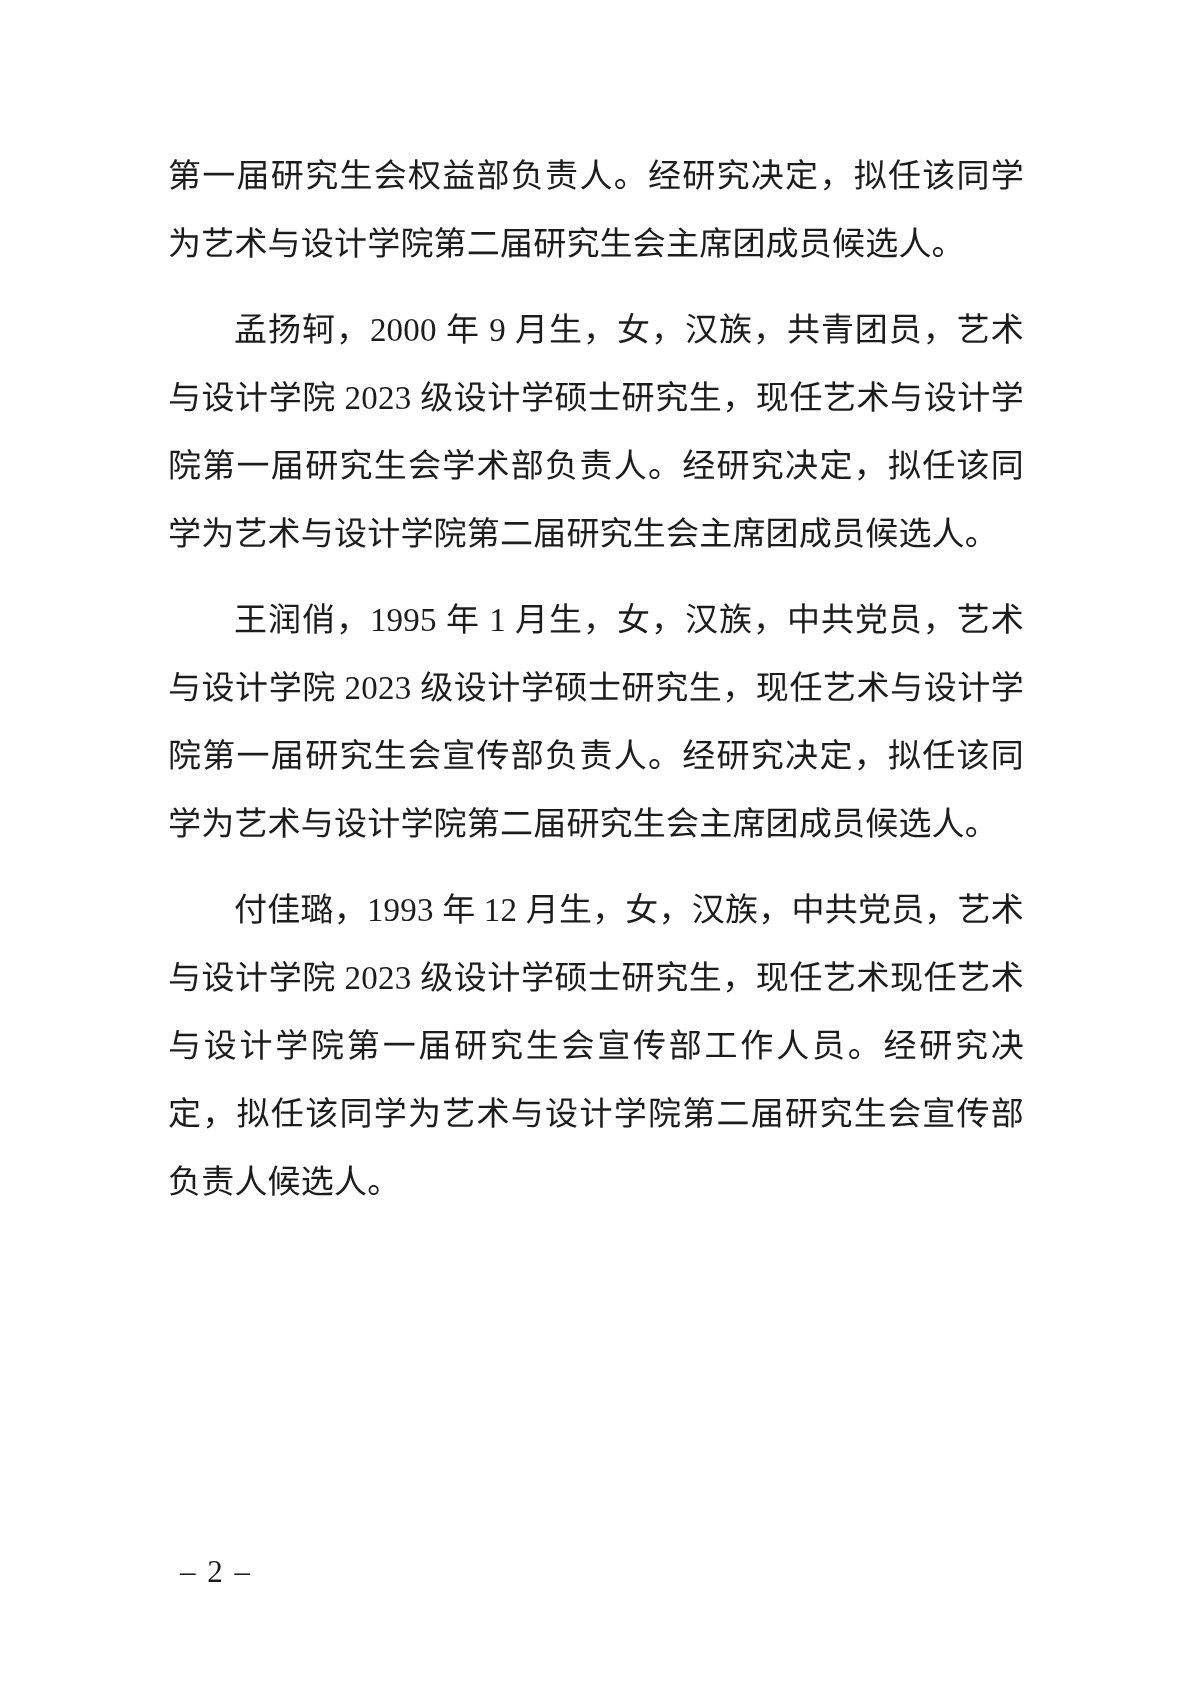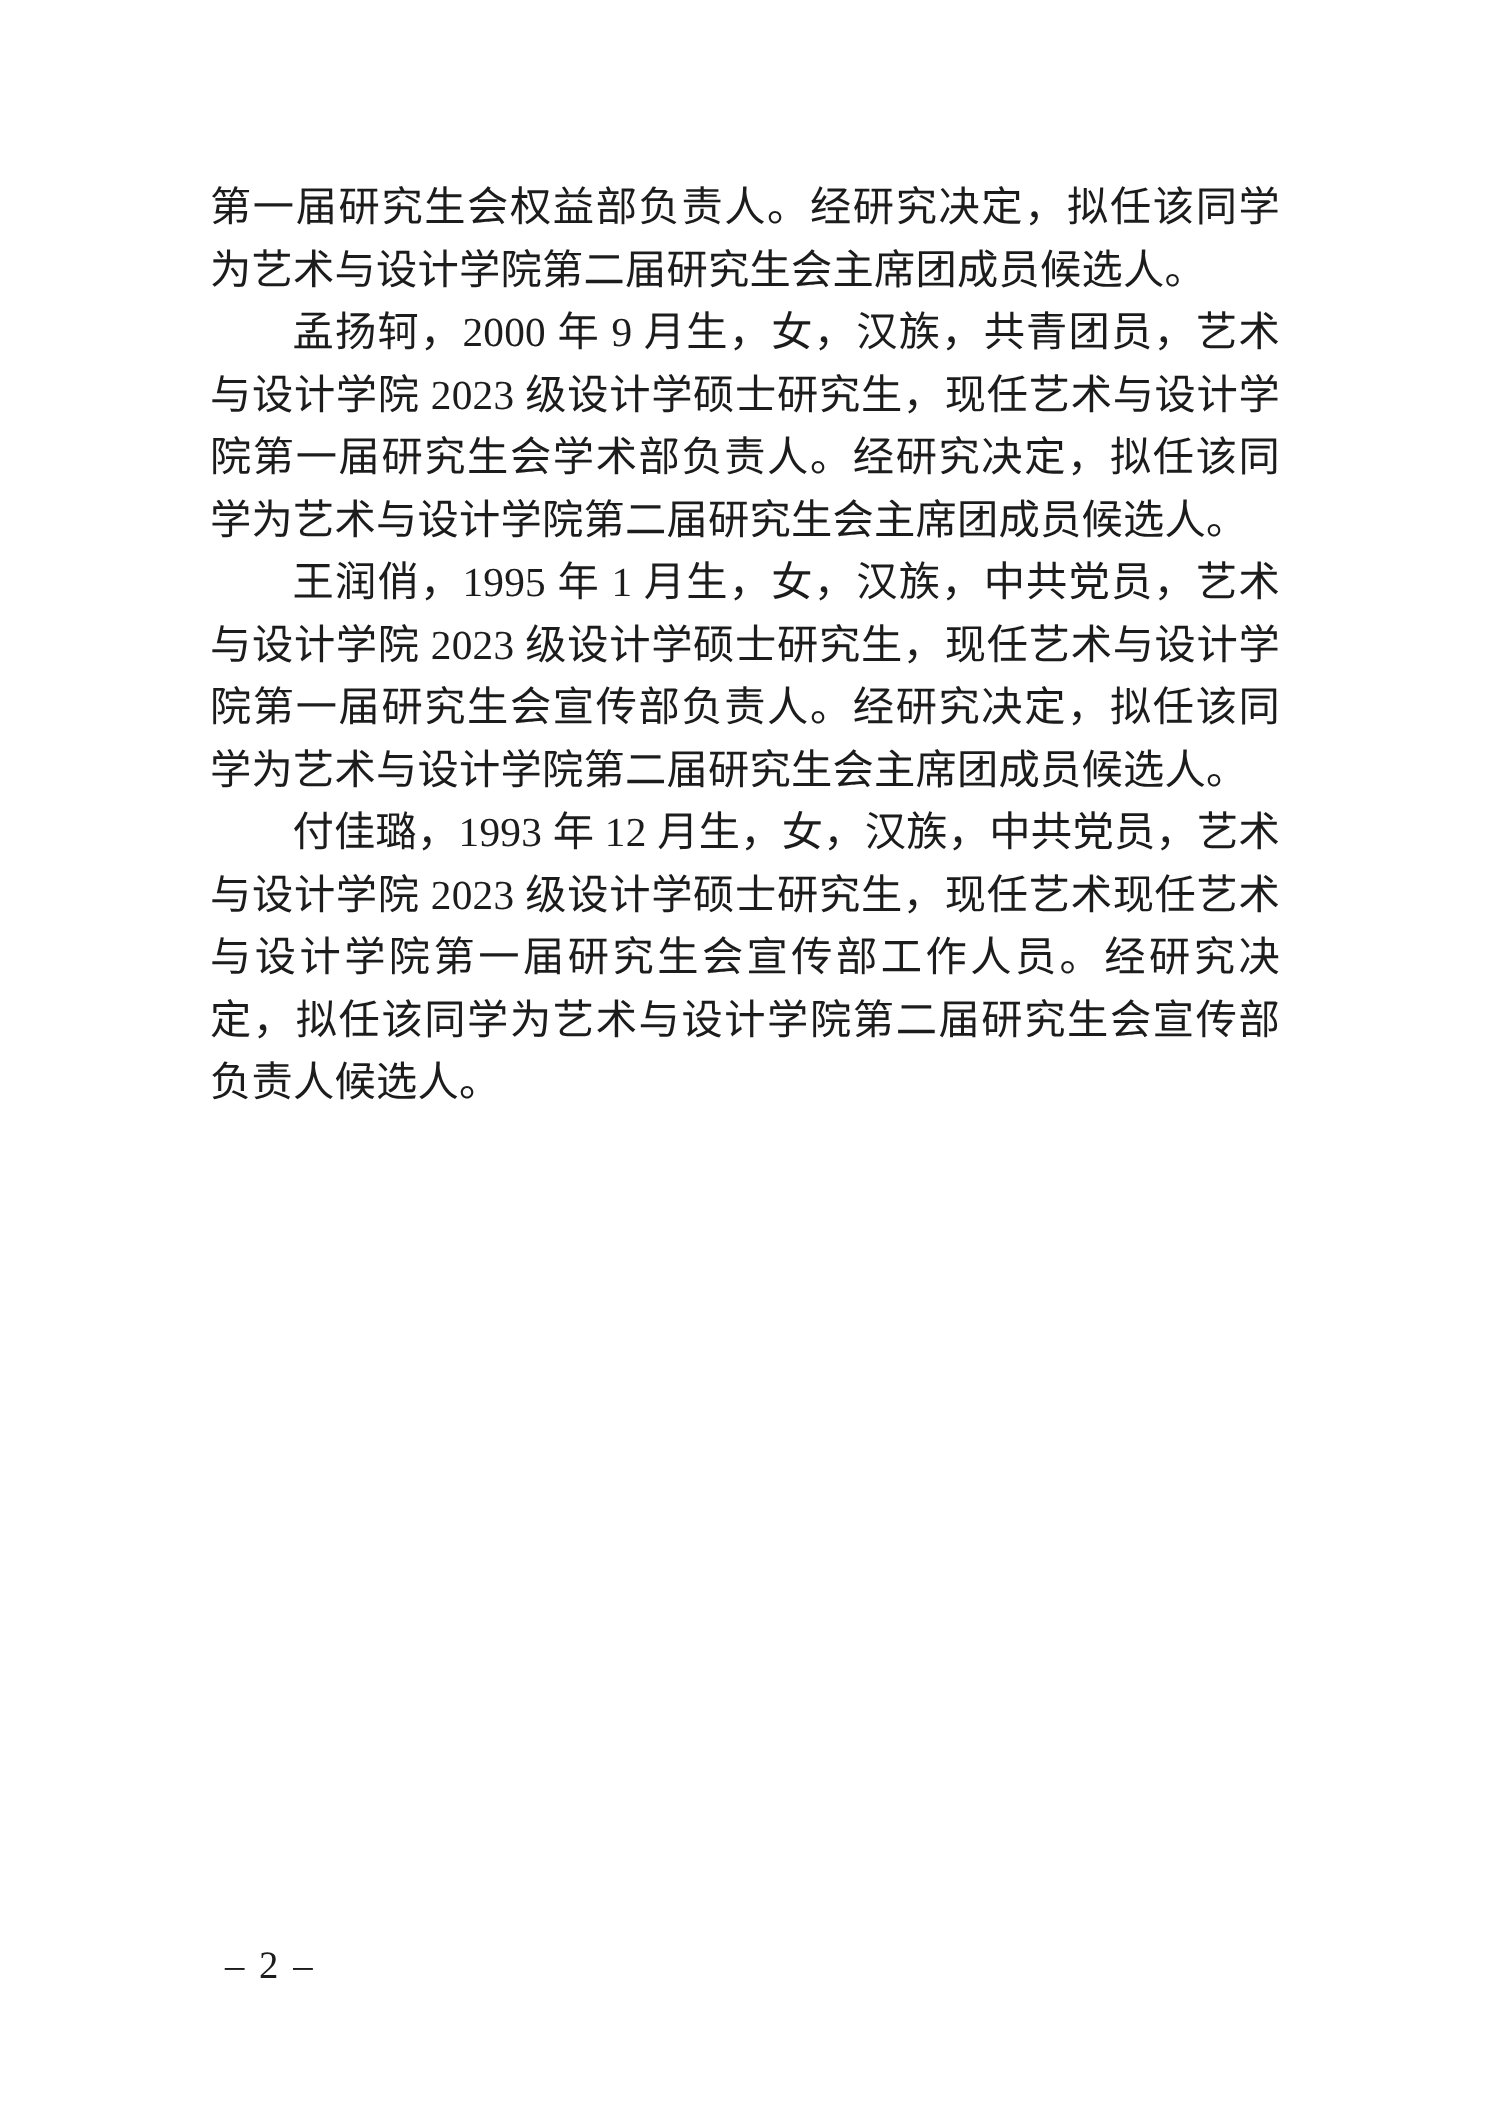--- a/index.html
+++ b/index.html
@@ -18,28 +18,29 @@
   }
   .doc-body {
     position: absolute;
     left: 168px;
     top: 142px;
     width: 856px;
   }
   .para {
     margin: 0;
     font-size: 33px;
-    line-height: 50px;
+    line-height: 68px;
     text-align: justify;
     text-justify: inter-ideograph;
     letter-spacing: 0.2px;
     word-break: break-all;
   }
   .para.indent {
     text-indent: 2em;
+    margin-top: 18px;
   }
   .page-footer {
     position: absolute;
     left: 180px;
     top: 1552px;
     font-size: 31px;
     line-height: 40px;
     letter-spacing: 2px;
     color: #1c1c1c;
   }

